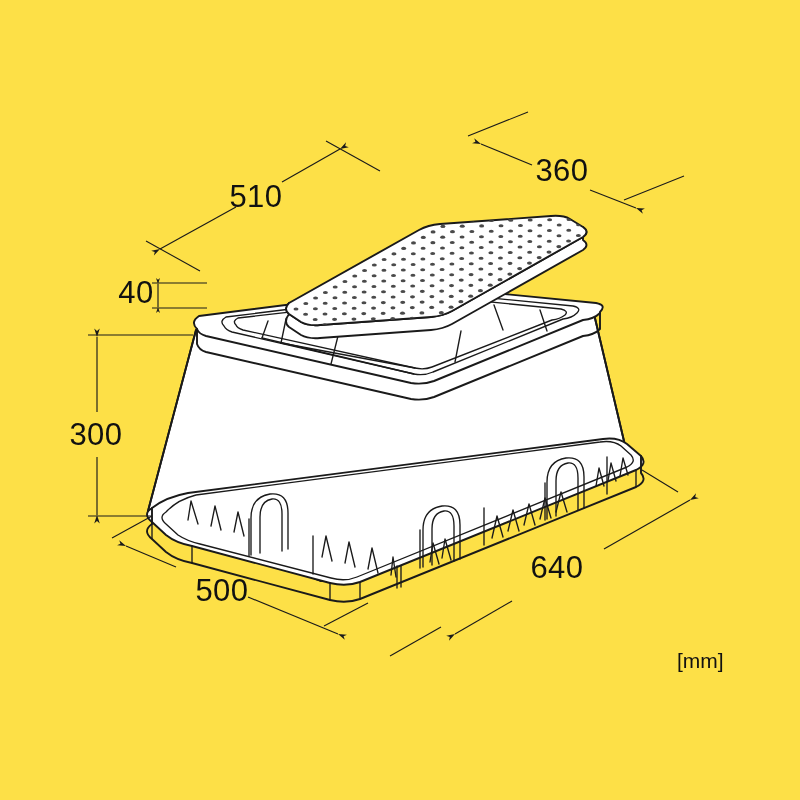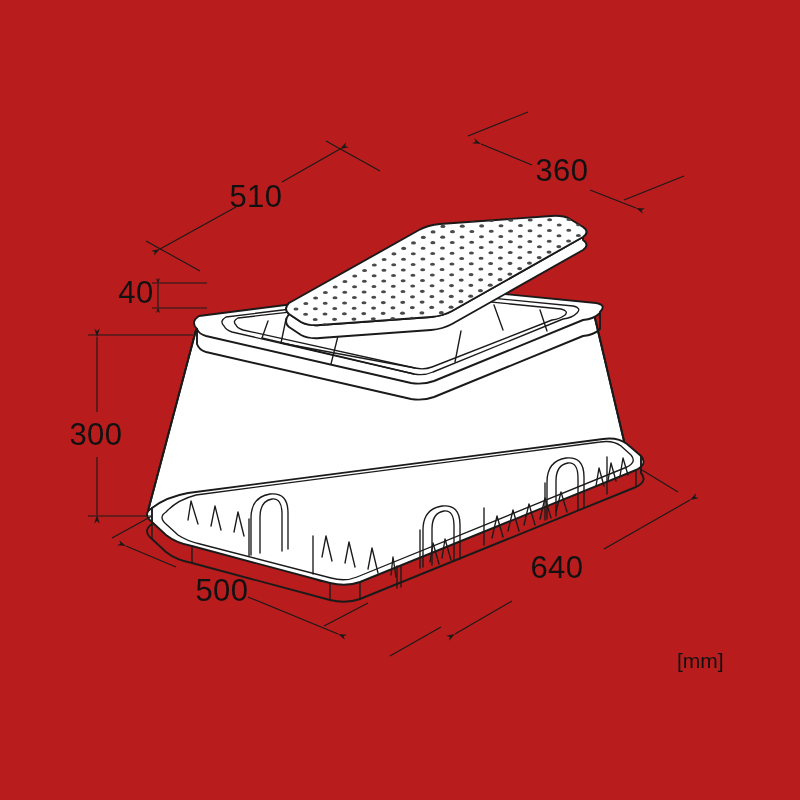--- a/index.html
+++ b/index.html
@@ -10,21 +10,21 @@
   body {
     width: 800px;
     height: 800px;
     font-family: "Liberation Sans", sans-serif;
     overflow: hidden;
   }
   #drawing-root {
     position: relative;
     width: 800px;
     height: 800px;
-    background: #b91c1c;
+    background: #fde047;
   }
   svg.tech-drawing {
     display: block;
     width: 800px;
     height: 800px;
   }
   .part-line {
     fill: none;
     stroke: #1a1a1a;
     stroke-width: 1.9;

